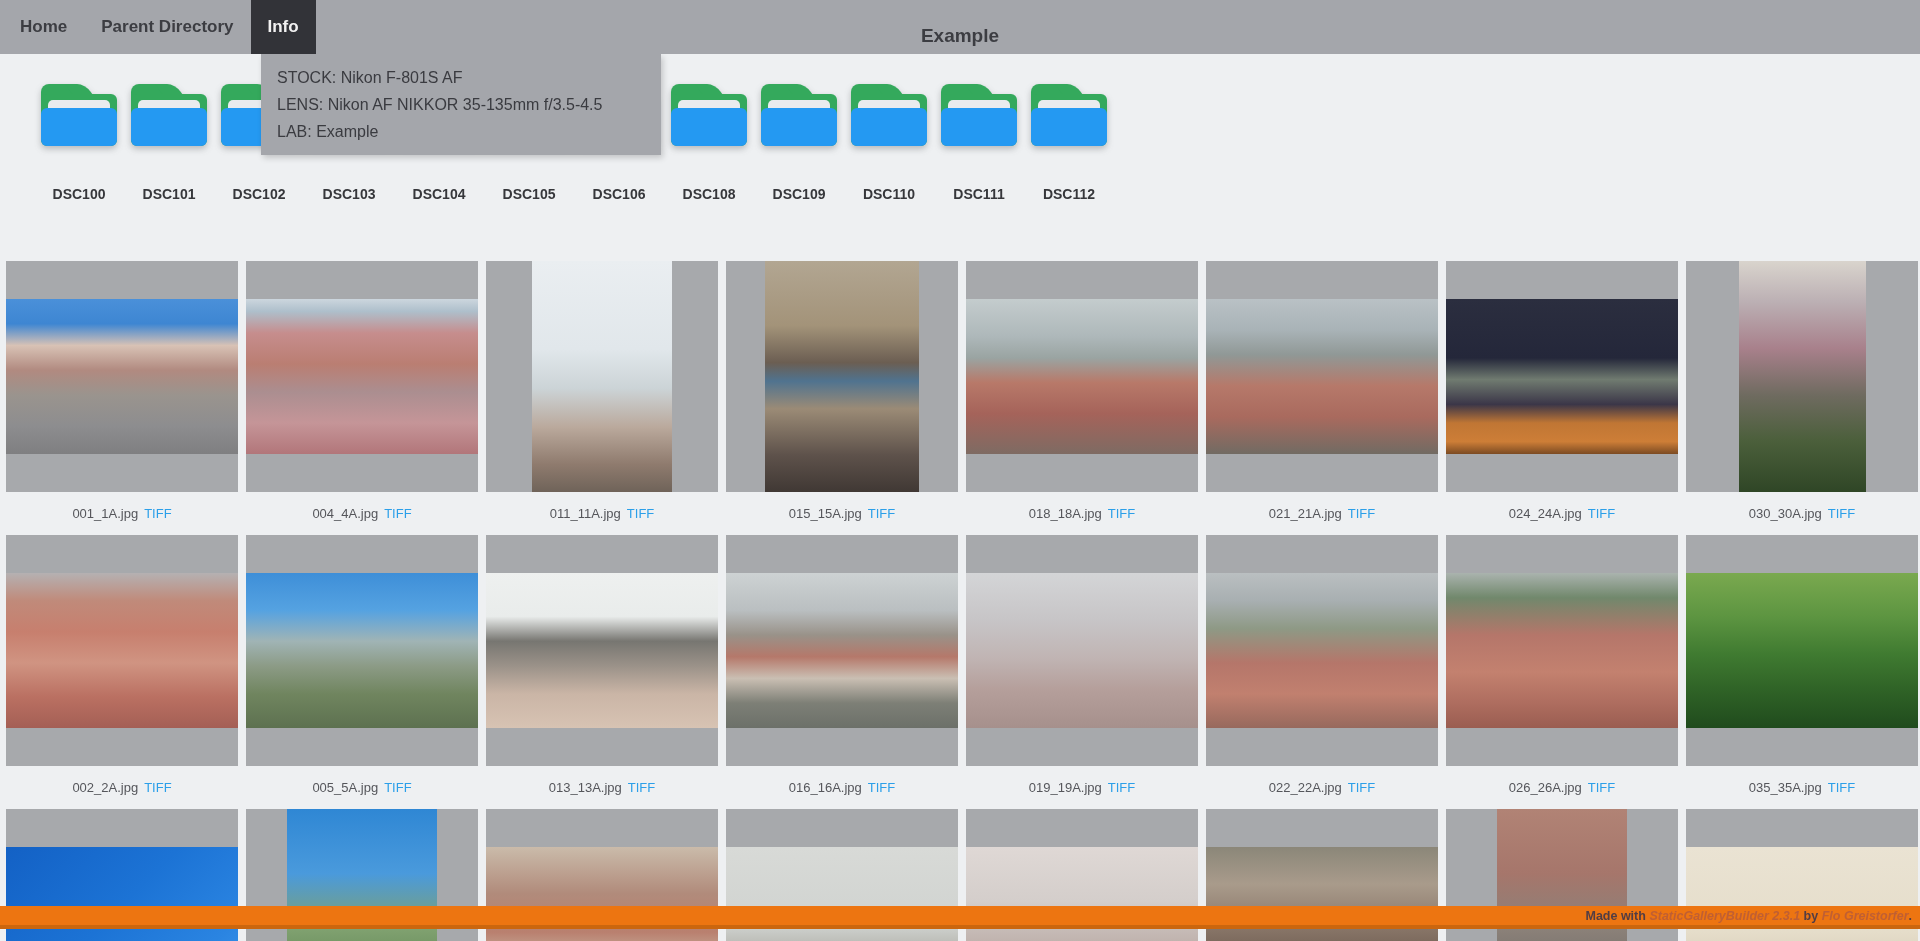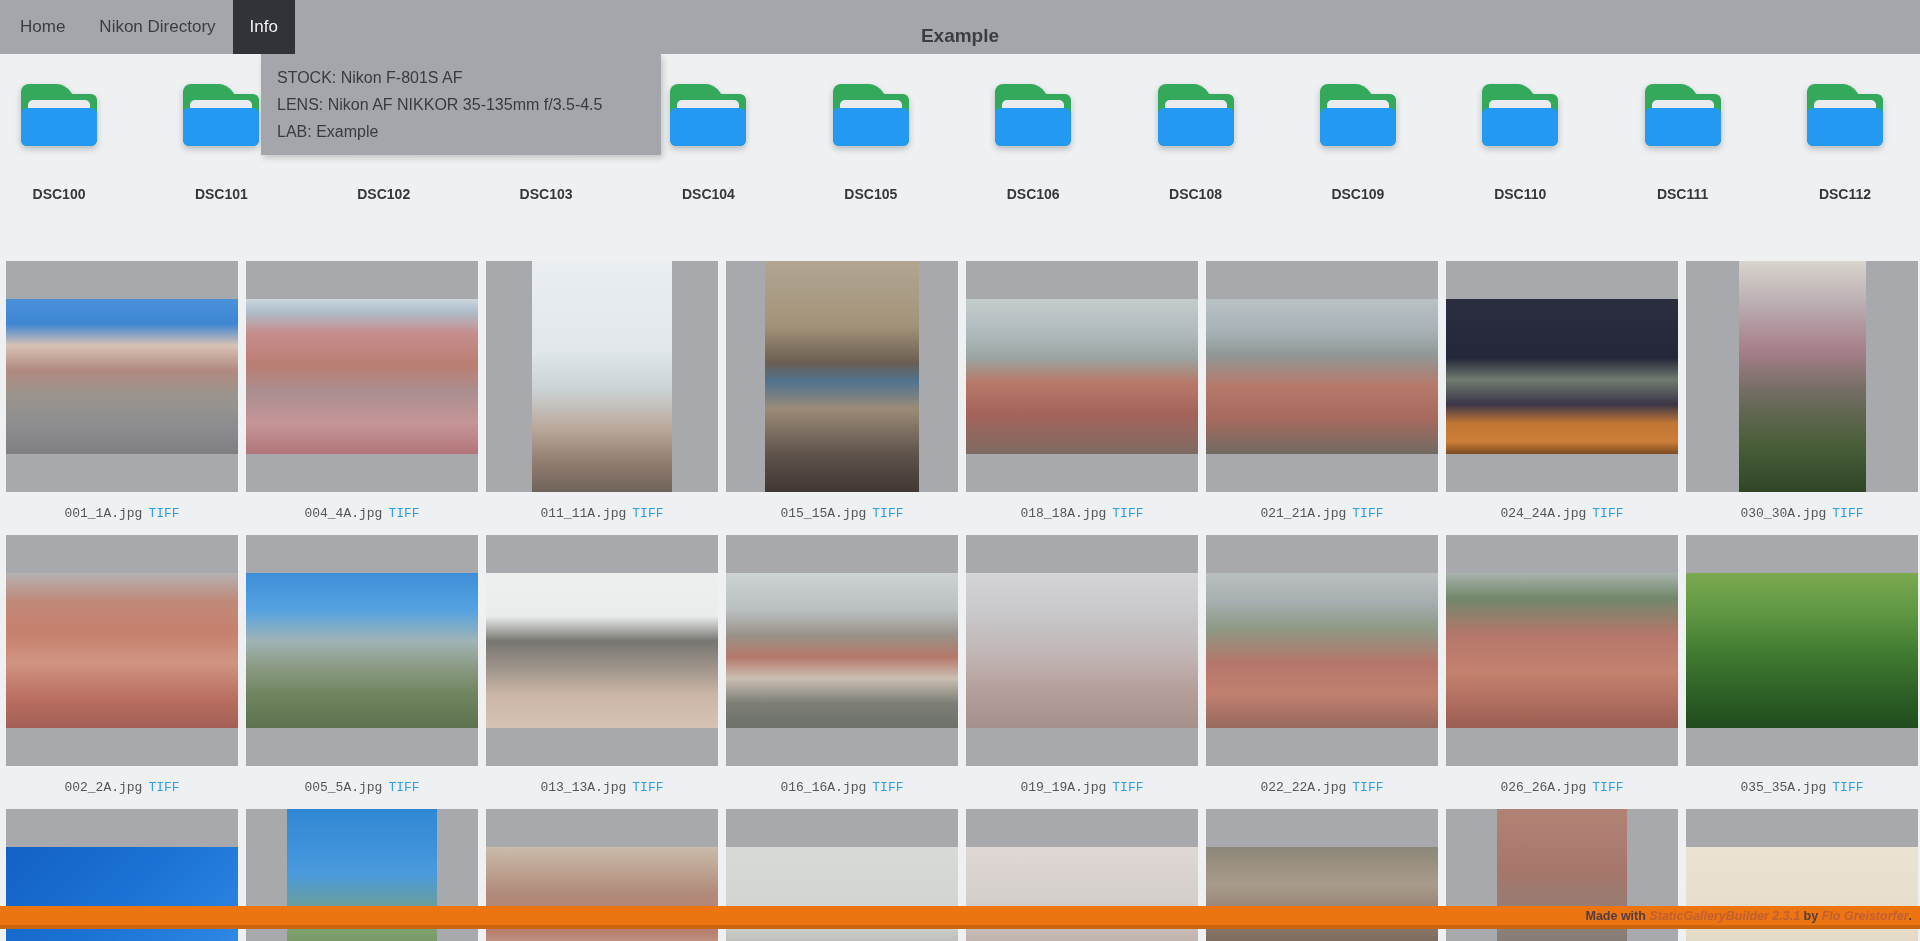--- a/index.html
+++ b/index.html
@@ -2,49 +2,49 @@
 <html style="--page-bg: #eef0f2; --nav-bg: #a4a6ab; --nav-text: #3c3d42; --active-bg: #323338; --active-text: #f2f2f2; --dropdown-bg: #a4a6ab; --dropdown-text: #3a3b40; --folder-green: #34a95c; --folder-blue: #2499f2; --folder-paper: #e9ebee; --folder-label: #36373b; --card-bg: #a7a9ac; --caption-text: #55565b; --link-color: #2b9fe9; --footer-bg: #ed7511; --footer-border: #cb660e; --footer-text: #523d44; --footer-link: #c05f33;"><head>
 <meta charset="utf-8">
 <style>
   html,body{margin:0;padding:0;}
   body{font-family:"Liberation Sans",sans-serif;}
   .app{position:relative;width:1920px;height:941px;overflow:hidden;background:var(--page-bg);}
 
   
   .nav{position:relative;height:54px;background:var(--nav-bg);z-index:20;}
   .nav-items{display:flex;height:54px;align-items:stretch;padding-left:3px;}
-  .nav-item{display:flex;align-items:center;padding:0 17px;font-size:17px;font-weight:400;
+  .nav-item{display:flex;align-items:center;padding:0 17px;font-size:17px;font-weight:700;
     color:var(--nav-text);cursor:pointer;white-space:nowrap;background:transparent;border:0;
     font-family:"Liberation Sans",sans-serif;}
   .nav-item.active{background:var(--active-bg);color:var(--active-text);}
   .nav-title{position:absolute;left:0;right:0;top:0;height:72px;display:flex;align-items:center;
     justify-content:center;font-size:19px;font-weight:700;color:var(--nav-text);pointer-events:none;}
 
   
   .dropdown{position:absolute;left:261px;top:54px;width:368px;background:var(--dropdown-bg);
     padding:10px 16px;z-index:15;box-shadow:2px 3px 6px rgba(0,0,0,.18);}
   .dropdown-line{font-size:16px;line-height:27px;color:var(--dropdown-text);white-space:nowrap;}
 
   
-  .folders{display:flex;justify-content:space-between;padding:30px 30px 0 14px;}
+  .folders{display:flex;justify-content:flex-start;padding:30px 30px 0 34px;}
   .folder-item{display:flex;flex-direction:column;align-items:center;width:90px;cursor:pointer;}
   .folder{position:relative;width:76px;height:62px;filter:drop-shadow(0 3px 3px rgba(60,64,67,.30));}
   .folder-tab{position:absolute;top:0;left:0;width:40px;height:18px;background:var(--folder-green);
     border-radius:8px 8px 0 0;}
   .folder-tab::after{content:'';position:absolute;right:-14px;top:0;width:20px;height:14px;
     background:var(--folder-green);transform:skewX(35deg);transform-origin:bottom left;border-radius:0 8px 0 0;}
   .folder-back{position:absolute;top:10px;left:0;right:0;bottom:0;background:var(--folder-green);border-radius:6px;}
   .folder-paper{position:absolute;top:16px;left:7px;right:7px;height:18px;background:var(--folder-paper);border-radius:5px;}
   .folder-front{position:absolute;top:24px;left:0;right:0;bottom:0;background:var(--folder-blue);border-radius:6px;}
   .folder-label{margin-top:40px;font-size:14px;font-weight:600;color:var(--folder-label);}
 
   
   .gallery{margin-top:59px;padding-left:6px;}
   .g-row{display:flex;gap:8px;}
-  .cell{width:232px;height:274px;font-family:Liberation Mono, monospace;}
+  .cell{width:232px;height:274px;}
   .thumb-box{width:232px;height:231px;background:var(--card-bg);display:flex;align-items:center;
     justify-content:center;overflow:hidden;cursor:pointer;}
   .photo{flex:none;}
   .caption{height:43px;display:flex;align-items:center;justify-content:center;font-size:13px;
     color:var(--caption-text);}
   .tiff{color:var(--link-color);margin-left:6px;text-decoration:none;cursor:pointer;}
 
   
   .footer{position:absolute;left:0;right:0;bottom:12px;height:23px;box-sizing:border-box;
     background:var(--footer-bg);border-bottom:4px solid var(--footer-border);z-index:30;
@@ -53,21 +53,21 @@
   .footer a{color:var(--footer-link);text-decoration:none;cursor:pointer;font-style:italic;}
 </style>
 </head>
 <body>
 
 <div class="app">
 
   <nav class="nav">
     <div class="nav-items" id="nav-items">
         <button class="nav-item">Home</button>
-        <button class="nav-item">Nikon Directory</button>
+        <button class="nav-item">Parent Directory</button>
         <button class="nav-item active">Info</button>
       </div>
     <div class="nav-title">Example</div>
   </nav>
 
   <div class="dropdown" id="info-dropdown">
       <div class="dropdown-line">STOCK: Nikon F-801S AF</div>
       <div class="dropdown-line">LENS: Nikon AF NIKKOR 35-135mm f/3.5-4.5</div>
       <div class="dropdown-line">LAB: Example</div>
     </div>

